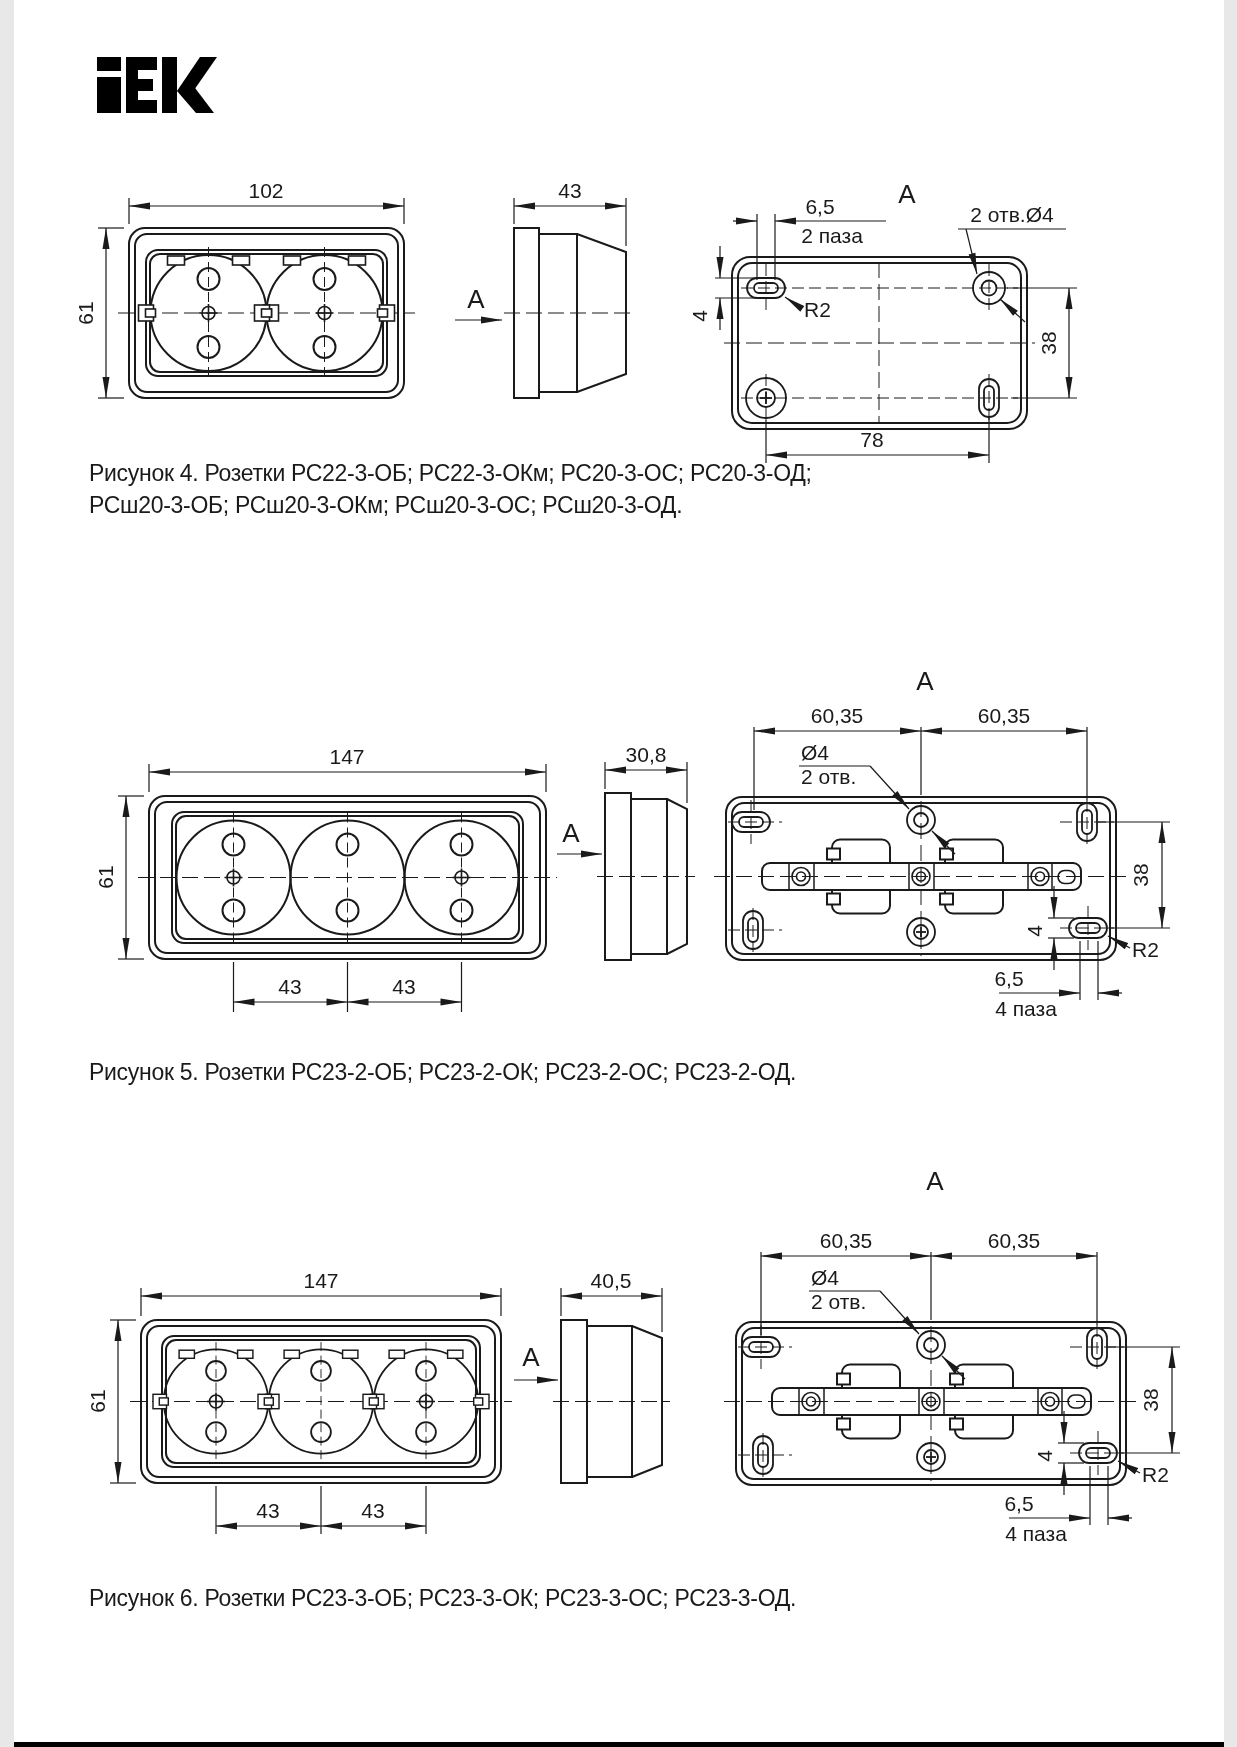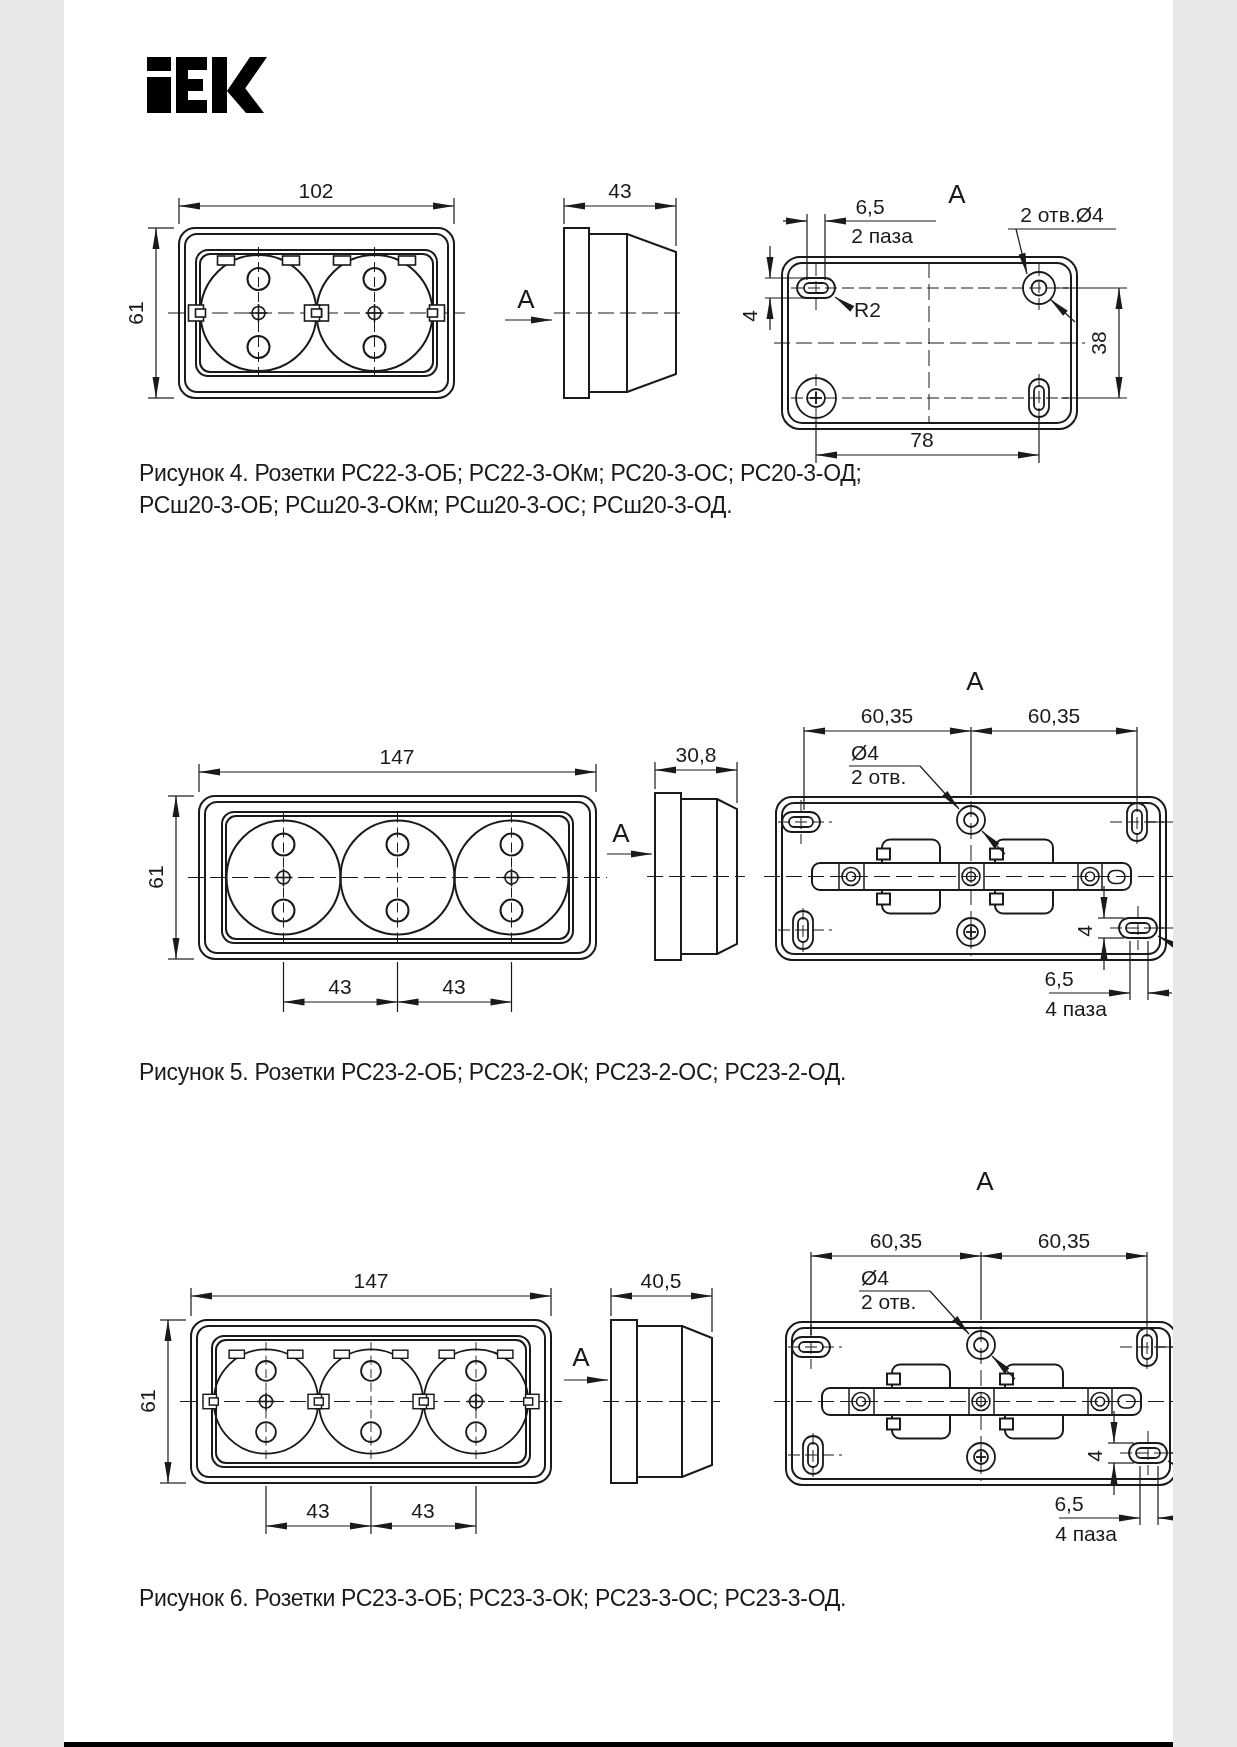--- a/index.html
+++ b/index.html
@@ -1,17 +1,17 @@
 <!DOCTYPE html>
 <html><head>
 <meta charset="utf-8">
 <title>Document</title>
 <style>
   html,body{margin:0;padding:0;background:#e8e8e8;}
-  .page{position:relative;width:1109px;height:1747px;background:#ffffff;margin:0 auto;overflow:hidden;
+  .page{position:relative;width:1210px;height:1747px;background:#ffffff;margin:0 auto;overflow:hidden;
         font-family:"Liberation Sans",sans-serif;}
   svg{position:absolute;left:0;top:0;}
   .ol{fill:none;stroke:#1a1a1a;stroke-width:2;}
   .tl{fill:none;stroke:#1a1a1a;stroke-width:1.2;}
   .cl{fill:none;stroke:#1a1a1a;stroke-width:1;stroke-dasharray:16 6;}
   .cl2{fill:none;stroke:#1a1a1a;stroke-width:1;stroke-dasharray:12 5;}
   .barl{fill:none;stroke:#1a1a1a;stroke-width:1.5;}
   .dim{font:21px "Liberation Sans",sans-serif;fill:#1a1a1a;letter-spacing:0;}
   .viewlab{font:26px "Liberation Sans",sans-serif;fill:#1a1a1a;}
   .cap{font:23px "Liberation Sans",sans-serif;fill:#1a1a1a;letter-spacing:-0.3px;}

